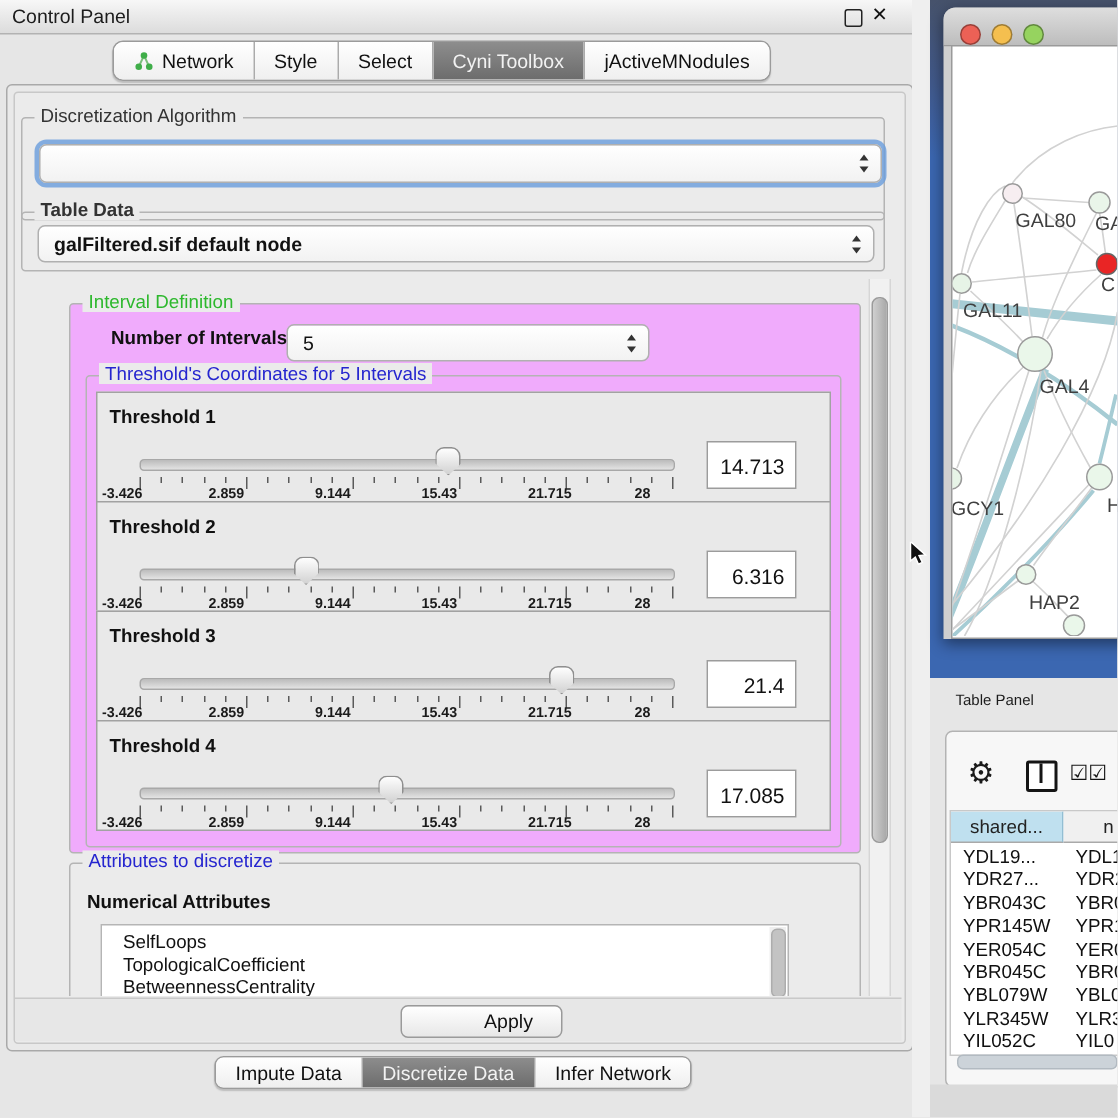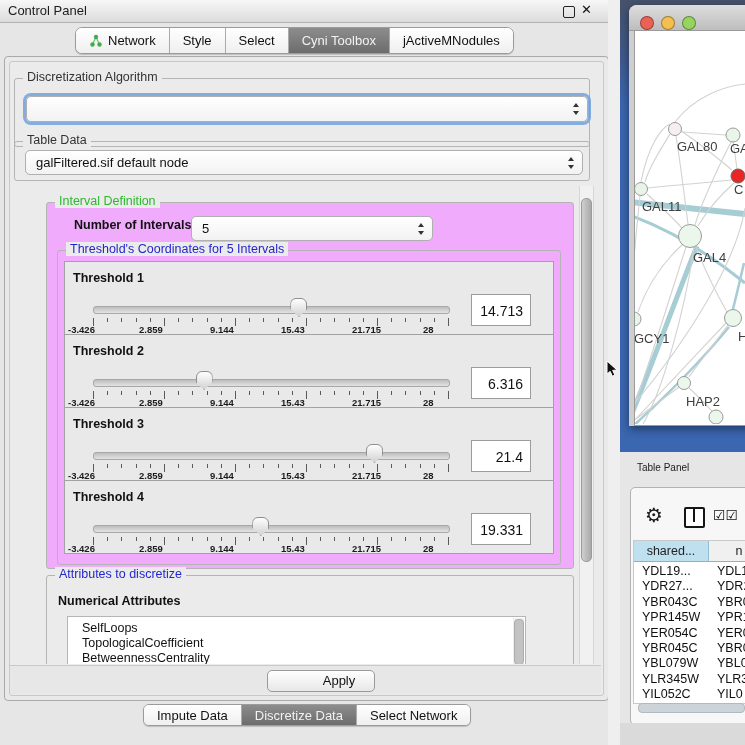--- a/index.html
+++ b/index.html
@@ -146,21 +146,21 @@
   <div class="group" style="left:14px;top:78px;width:574px;height:67px;">
     <span class="grouplabel" style="color:#333;">Discretization Algorithm</span>
     <div class="combo focusring" style="left:11px;top:17px;width:560px;height:24px;">
       <div class="spinner">
           <div class="up"></div>
           <div class="dn"></div>
         </div>
     </div>
   </div>
 
-  <div class="group" style="left:14px;top:141px;width:574px;height:38px;">
+  <div class="group" style="left:14px;top:141px;width:574px;height:38px;font-weight:bold;">
     <span class="grouplabel" style="color:#333;">Table Data</span>
     <div class="combo" style="left:10px;top:8px;width:556px;height:23px;">
       <span class="val">galFiltered.sif default node</span>
       <div class="spinner">
           <div class="up"></div>
           <div class="dn"></div>
         </div>
     </div>
   </div>
 
@@ -323,21 +323,21 @@
               <div class="tick" style="left: 354.6px; height: 4px;"></div>
               <div class="tick" style="left: 368.8px; height: 4px;"></div>
               <div class="tick" style="left: 383px; height: 8px;"></div>
               <div class="ticklabel" style="left: 3px;">-3.426</div>
               <div class="ticklabel" style="left: 74px;">2.859</div>
               <div class="ticklabel" style="left: 145px;">9.144</div>
               <div class="ticklabel" style="left: 216px;">15.43</div>
               <div class="ticklabel" style="left: 287px;">21.715</div>
               <div class="ticklabel" style="left: 358px;">28</div>
               <div class="thumb-sl" style="left: 187.348px;"></div>
-              <div class="vfield">19.331</div>
+              <div class="vfield">17.085</div>
             </div>
           </div>
       </div>
     </div>
 
     <div class="group" style="left:35px;top:389px;width:526px;height:150px;background:#ebebeb;">
       <span class="grouplabel" style="color:#2525cf;">Attributes to discretize</span>
       <span class="abs" style="left:11px;top:18px;font-size:12.5px;font-weight:bold;color:#111;">Numerical Attributes</span>
       <div id="attr-list">
         <div id="attr-scroll">
@@ -356,21 +356,21 @@
 
   <div class="abs" id="apply-bar">
     <div id="apply-btn">Apply</div>
   </div>
 
 
   <div class="abs" style="left:143px;top:704px;">
     <div class="tabgroup" style="height:20px;border-radius:6px;" id="bottom-tabs">
         <div class="seg">Impute Data</div>
         <div class="seg sel">Discretize Data</div>
-        <div class="seg">Select Network</div>
+        <div class="seg">Infer Network</div>
       </div>
   </div>
 
   <div class="abs" id="gap-strip"></div>
   <div class="abs" id="cursor">
     <svg width="13" height="17" viewBox="0 0 13 17">
       <polygon points="1,0 1,13 4.2,10.4 6.3,15.2 8.9,14 6.7,9.4 11,9" fill="#111" stroke="#fff" stroke-width="1"></polygon>
     </svg>
   </div>
 

